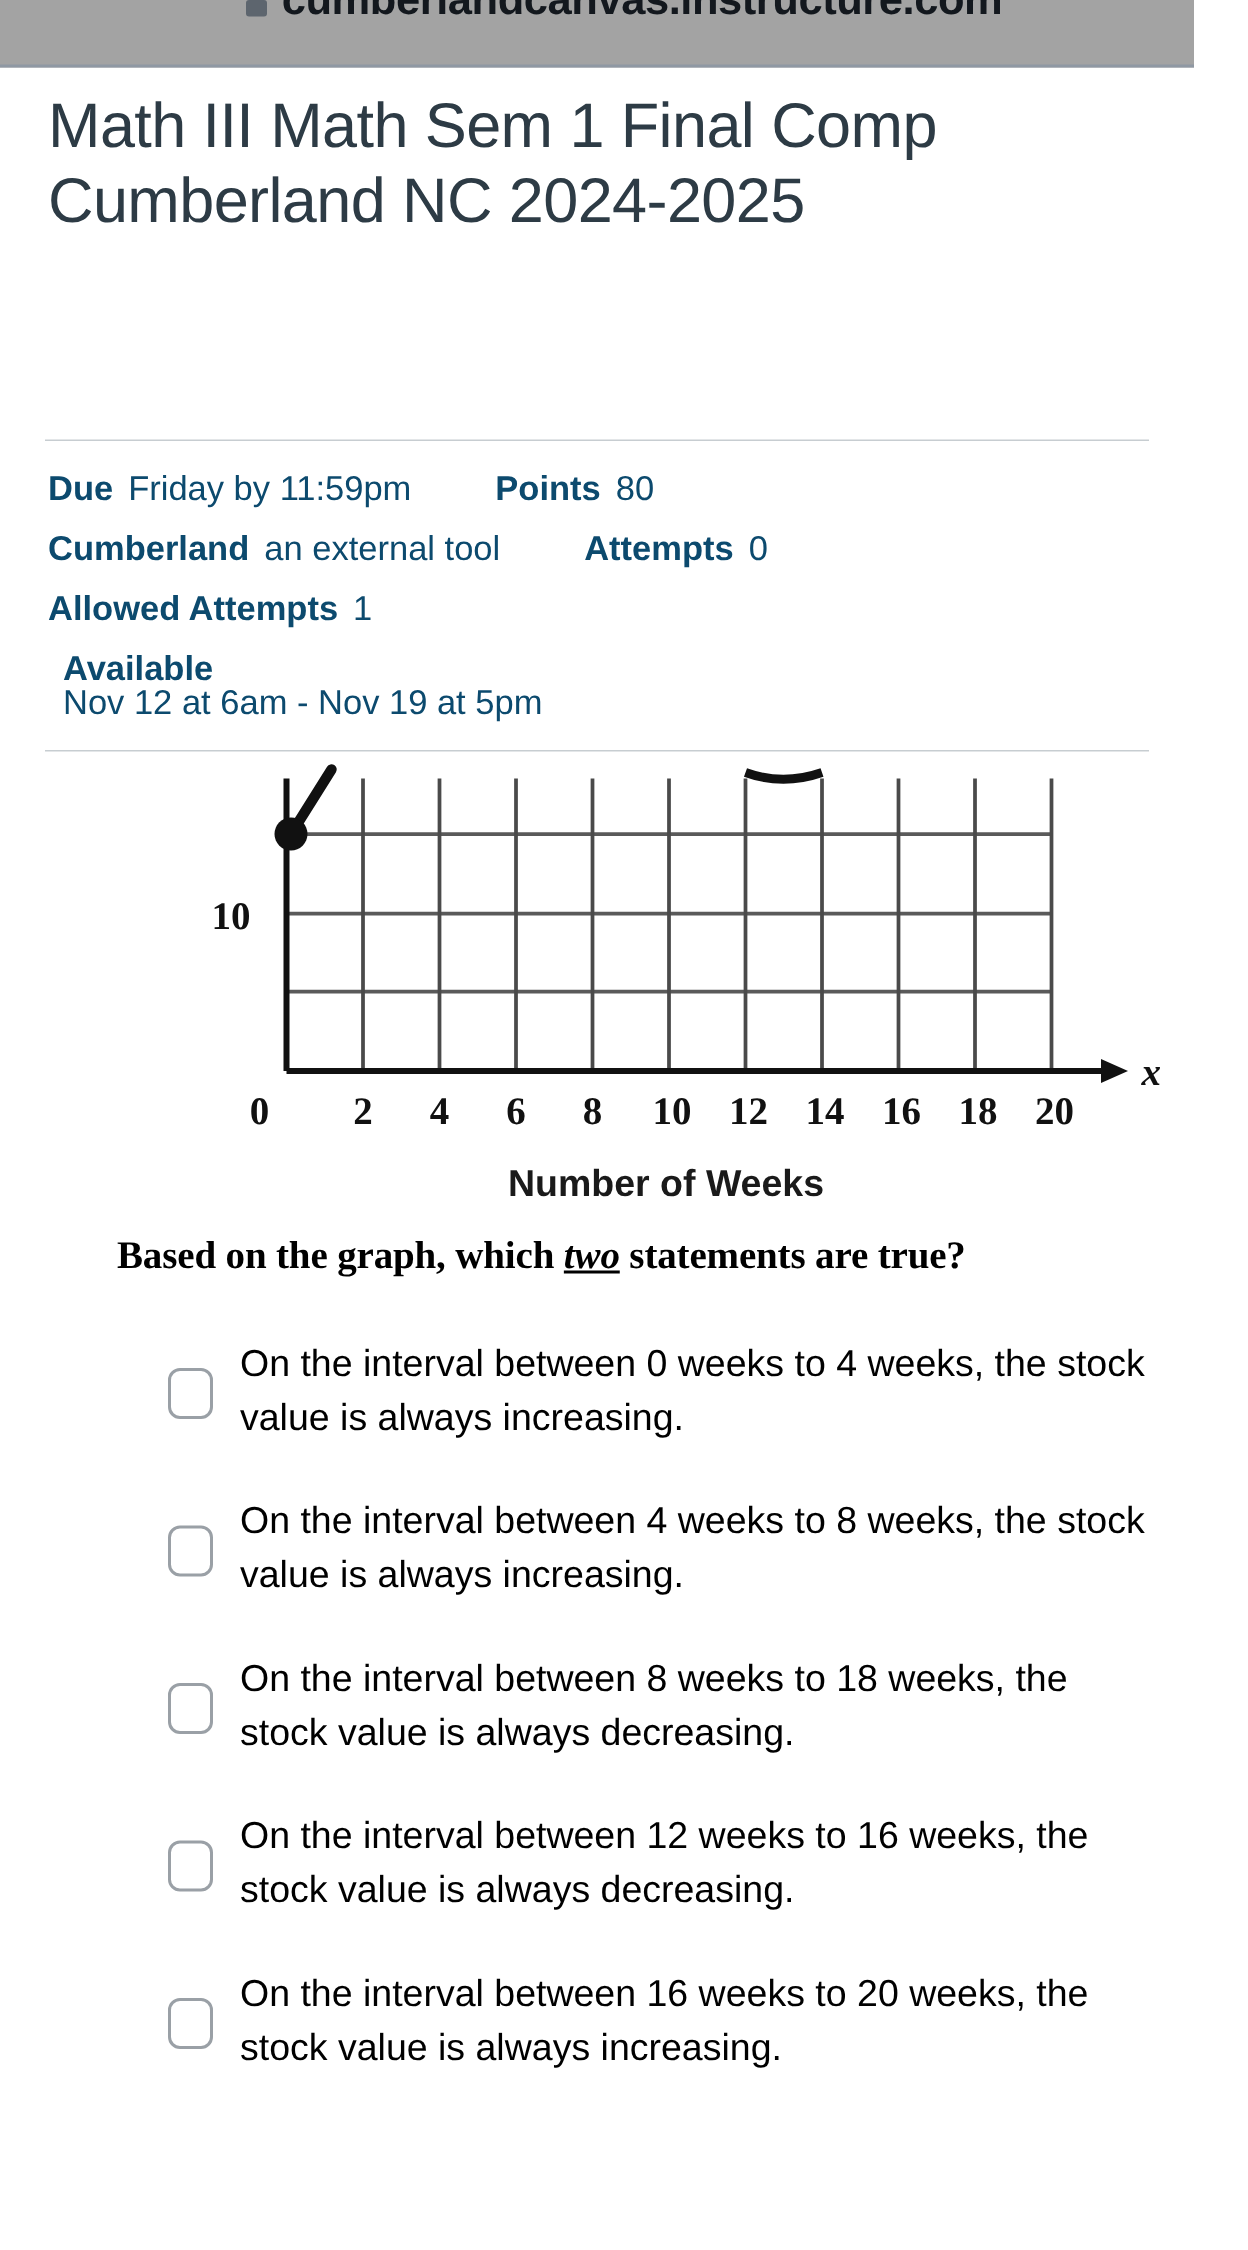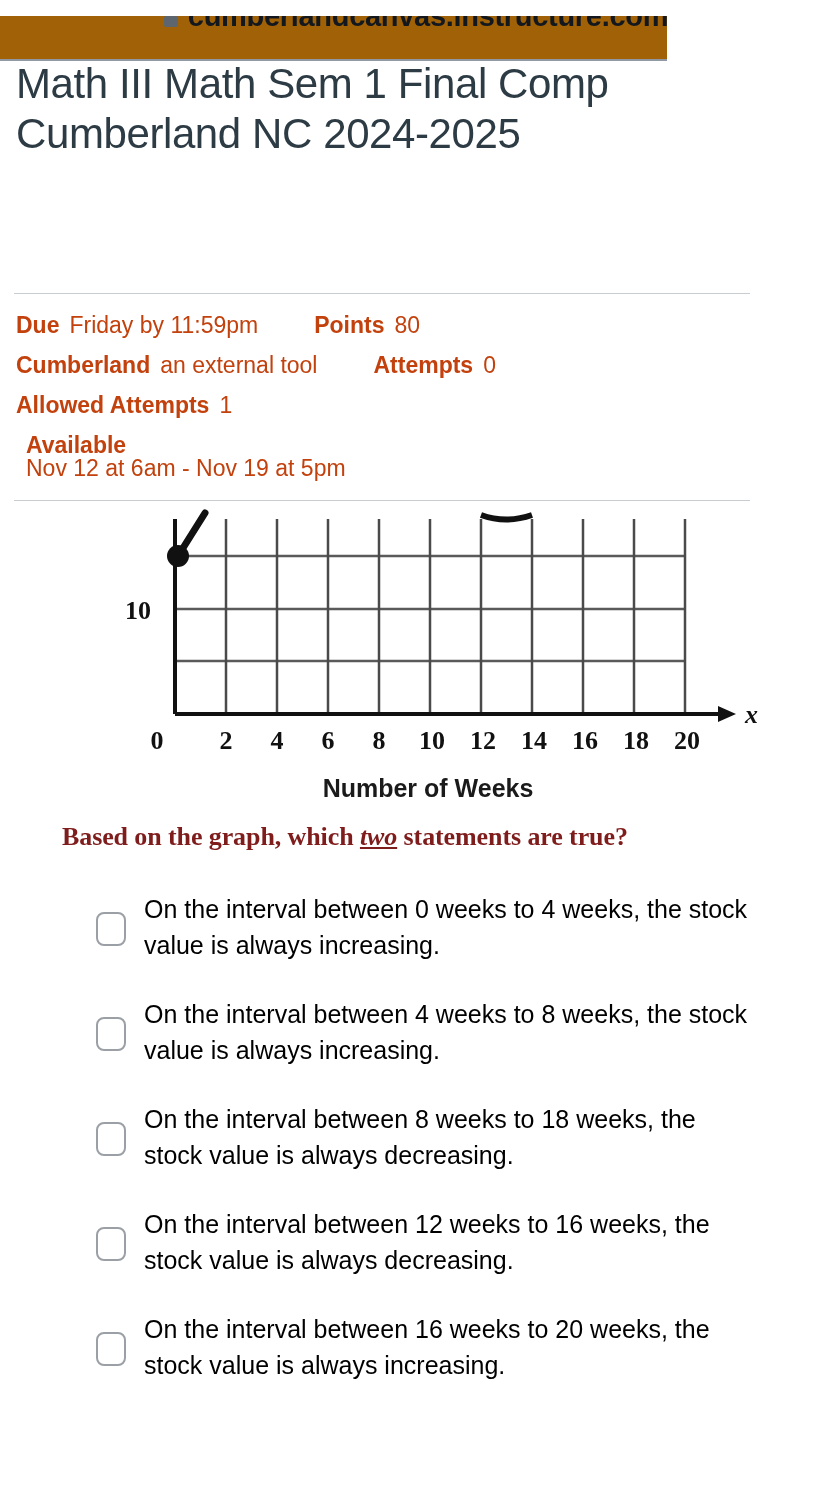--- a/index.html
+++ b/index.html
@@ -10,23 +10,23 @@
     background: #ffffff;
     font-family: "Liberation Sans", sans-serif;
     color: #2d3b45;
     overflow: hidden;
     position: relative;
   }
 
   
   .chrome-bar {
     position: absolute;
-    left: 0; top: 16px;
-    width: 667px; height: 45px;
-    background: #a16207;
+    left: 0; top: 0;
+    width: 796px; height: 45px;
+    background: #a3a3a3;
     border-bottom: 2px solid #8f98a3;
     overflow: hidden;
   }
   .chrome-url-row {
     position: absolute;
     left: 0;
     top: -16px;
     width: 832px;
     display: flex;
     align-items: center;
@@ -59,21 +59,21 @@
     font-weight: 700;
     color: #13181e;
     letter-spacing: -0.3px;
     white-space: nowrap;
     font-family: "Liberation Sans", sans-serif;
   }
 
   
   .page {
     position: absolute;
-    left: 0; top: 45px;
+    left: 16px; top: 45px;
     width: 764px;
   }
 
   .assignment-title {
     margin: 0;
     padding: 14px 16px 0 16px;
     font-size: 42px;
     line-height: 1.18;
     font-weight: 400;
     color: #2d3b45;
@@ -84,21 +84,21 @@
     height: 1px;
     background: #c7cdd1;
     margin: 0 14px;
   }
   .divider-top { margin-top: 135px; }
 
   .detail-block {
     padding: 20px 16px 16px 16px;
     font-size: 23px;
     line-height: 1.0;
-    color: #c2410c;
+    color: #0c4a6e;
   }
   .detail-row {
     display: flex;
     align-items: baseline;
     margin-bottom: 17px;
     white-space: nowrap;
   }
   .detail-row:last-child { margin-bottom: 4px; flex-direction: column; }
   .detail-label { font-weight: 700; }
   .detail-value { font-weight: 400; margin-left: 10px; }
@@ -112,21 +112,21 @@
     overflow: hidden;
   }
   .graph-svg { display: block; }
 
   
   .question {
     padding: 6px 16px 0 62px;
     font-family: "Liberation Serif", serif;
     font-weight: 700;
     font-size: 26px;
-    color: #7f1d1d;
+    color: #000000;
     letter-spacing: -0.1px;
   }
   .question .emph {
     font-style: italic;
     text-decoration: underline;
   }
 
   .options {
     padding: 40px 16px 0 0;
   }

